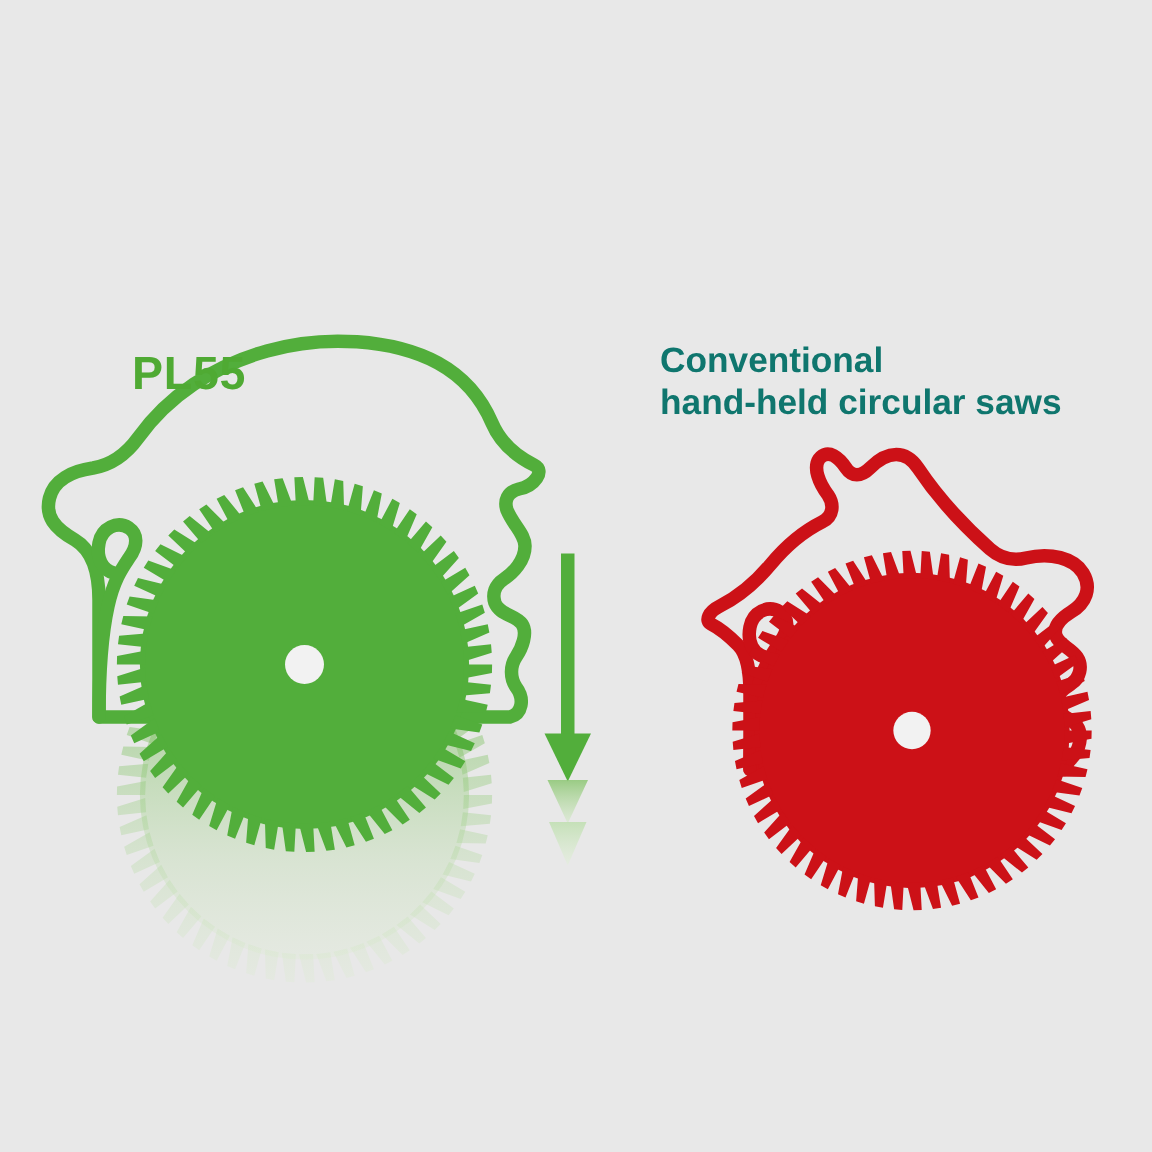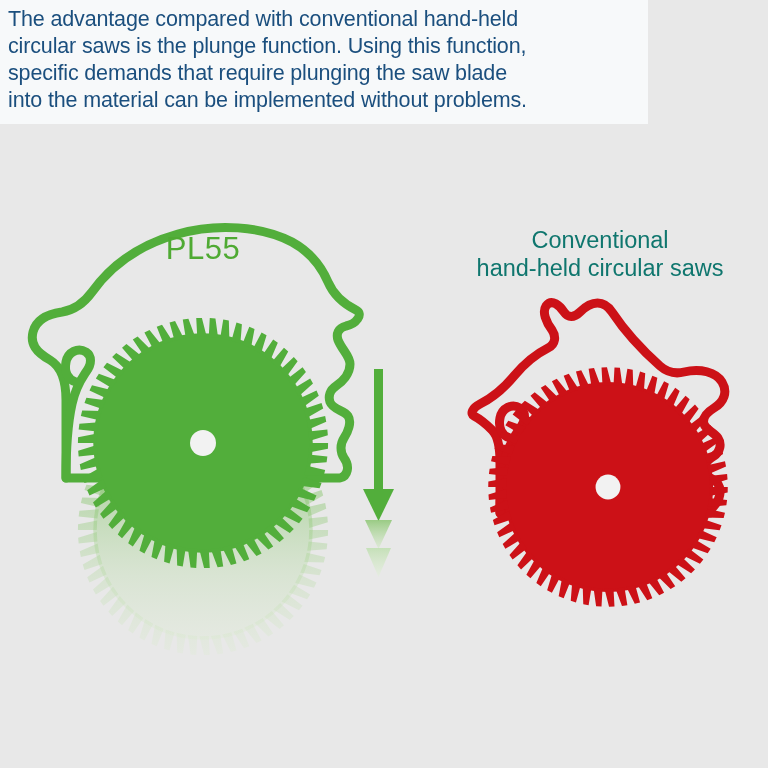--- a/index.html
+++ b/index.html
@@ -26,22 +26,22 @@
     font-size:21.5px;
     line-height:27px;
     letter-spacing:-0.15px;
     font-family:"Liberation Sans", sans-serif;
     white-space:pre-line;
   }
 
   
   .label{
     position:absolute;
-    font-weight:normal;
-    text-align:center;
+    font-weight:bold;
+    text-align:left;
     line-height:27px;
     white-space:pre-line;
   }
   #label-pl55{
     left:88px;top:235px;width:230px;
     color:#4faa33;
     font-size:31px;
     letter-spacing:0.5px;
   }
   #label-conv{
@@ -53,26 +53,20 @@
 
   
   #stage{position:absolute;left:0;top:0;width:768px;height:768px;}
   svg{display:block;}
 </style>
 </head>
 <body>
 
 <div id="root">
 
-  <div class="caption-box">
-    <div class="caption-text">The advantage compared with conventional hand-held
-circular saws is the plunge function. Using this function,
-specific demands that require plunging the saw blade
-into the material can be implemented without problems.</div>
-  </div>
 
   <div id="stage">
     <svg width="768" height="768" viewBox="0 0 768 768" xmlns="http://www.w3.org/2000/svg">
       <defs>
 
         <linearGradient id="ghostFade" x1="0" y1="0" x2="0" y2="1">
           <stop offset="0%" stop-color="#52ae3b" stop-opacity="0.55"></stop>
           <stop offset="35%" stop-color="#7cc15f" stop-opacity="0.42"></stop>
           <stop offset="70%" stop-color="#b4daa0" stop-opacity="0.30"></stop>
           <stop offset="100%" stop-color="#d8ecc9" stop-opacity="0.22"></stop>

